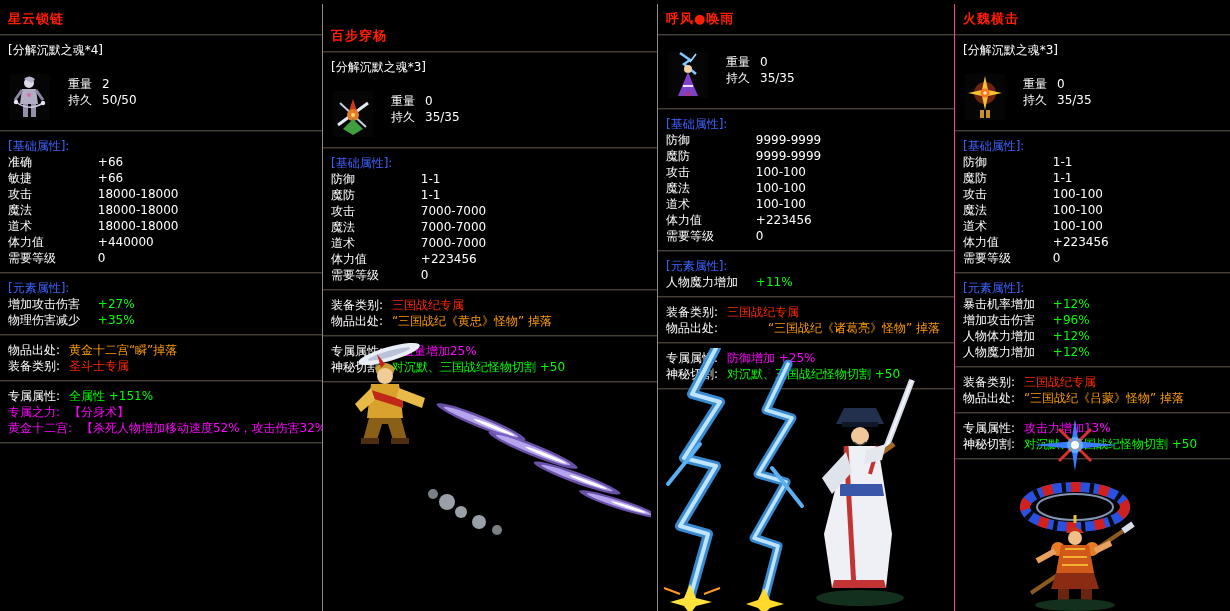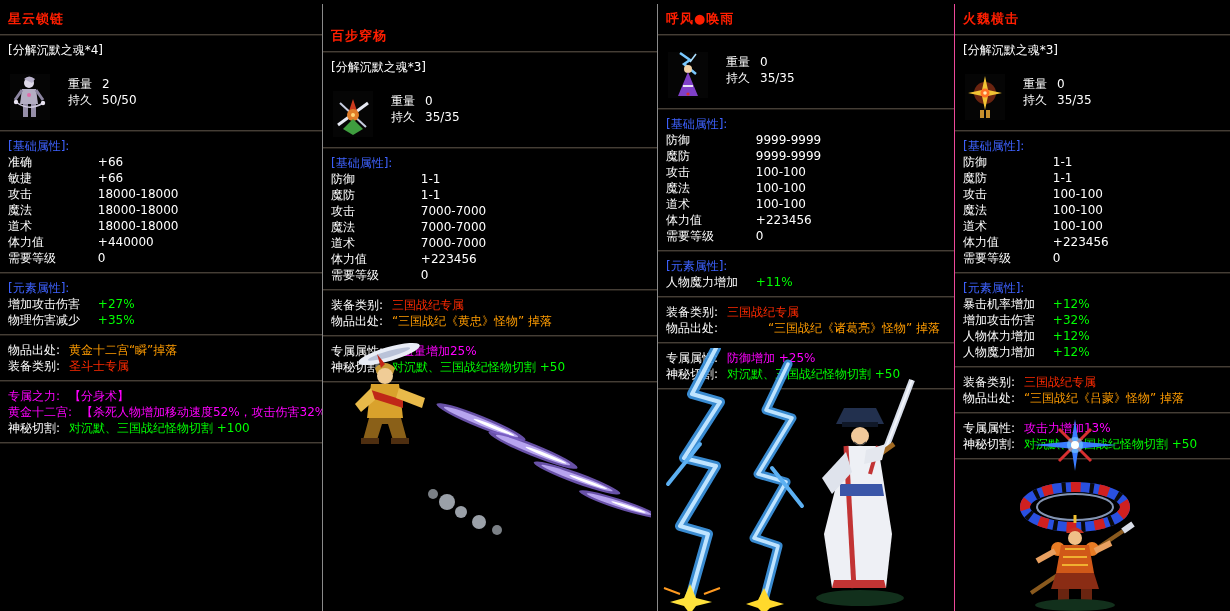--- a/index.html
+++ b/index.html
@@ -102,30 +102,30 @@
       <div class="info-row">
     <span class="info-label">物品出处:</span>
     <span class="info-value" style="color: rgb(255, 156, 0);">黄金十二宫“瞬”掉落</span>
   </div>
       <div class="info-row">
     <span class="info-label">装备类别:</span>
     <span class="info-value" style="color: rgb(255, 42, 0);">圣斗士专属</span>
   </div>
       <div class="divider"></div>
       <div class="info-row">
+    <span class="info-label" style="color: rgb(255, 255, 255);">专属属性:</span>
+    <span class="info-value" style="color: rgb(0, 255, 0);">全属性 +151%</span>
+  </div>
+      <div class="info-row">
     <span class="info-label" style="color: rgb(255, 0, 255);">专属之力:</span>
     <span class="info-value" style="color: rgb(255, 0, 255);">【分身术】</span>
   </div>
       <div class="info-row">
     <span class="info-label" style="color: rgb(255, 0, 255);">黄金十二宫:</span>
     <span class="info-value" style="color: rgb(255, 0, 255);">【杀死人物增加移动速度52%，攻击伤害32%】</span>
-  </div>
-      <div class="info-row">
-    <span class="info-label" style="color: rgb(255, 255, 255);">神秘切割:</span>
-    <span class="info-value" style="color: rgb(0, 255, 0);">对沉默、三国战纪怪物切割 +100</span>
   </div>
       <div class="divider"></div>
     </section>
   <section class="panel" id="panel-1">
       <div class="title" style="color: rgb(255, 30, 0); margin-top: 19px;">百步穿杨</div>
       <div class="divider"></div>
       <div class="line">[分解沉默之魂*3]</div>
       <div class="icon-row">
     <div class="icon-box"><svg width="40" height="46" viewBox="0 0 40 46">
     <rect width="40" height="46" fill="#050505"></rect>
@@ -404,21 +404,21 @@
     <span class="stat-value">0</span>
   </div>
       <div class="divider"></div>
       <div class="line" style="color: rgb(62, 98, 255);">[元素属性]:</div>
       <div class="stat-row">
     <span class="stat-name">暴击机率增加</span>
     <span class="stat-value" style="color: rgb(0, 255, 0);">+12%</span>
   </div>
       <div class="stat-row">
     <span class="stat-name">增加攻击伤害</span>
-    <span class="stat-value" style="color: rgb(0, 255, 0);">+32%</span>
+    <span class="stat-value" style="color: rgb(0, 255, 0);">+96%</span>
   </div>
       <div class="stat-row">
     <span class="stat-name">人物体力增加</span>
     <span class="stat-value" style="color: rgb(0, 255, 0);">+12%</span>
   </div>
       <div class="stat-row">
     <span class="stat-name">人物魔力增加</span>
     <span class="stat-value" style="color: rgb(0, 255, 0);">+12%</span>
   </div>
       <div class="divider"></div>

